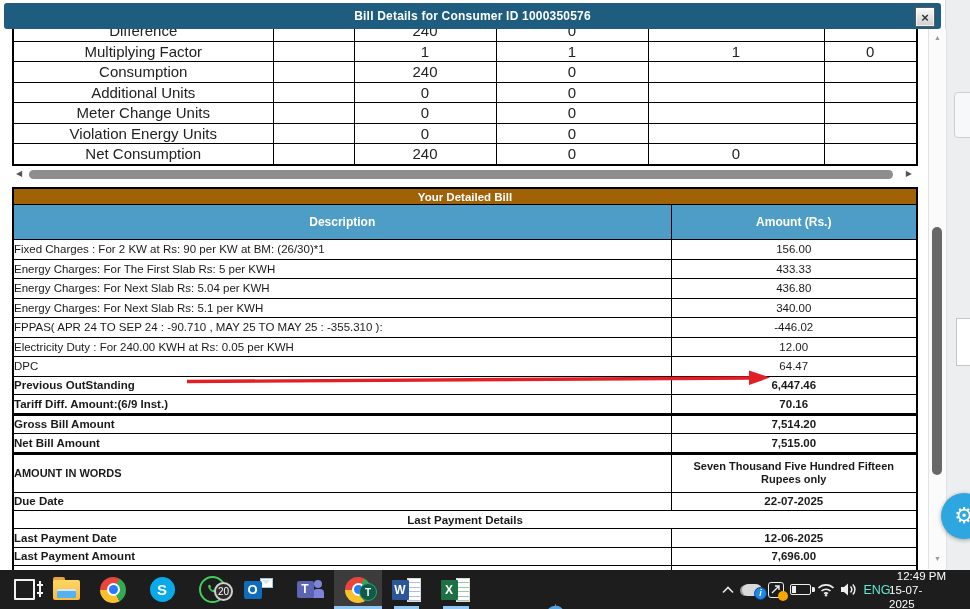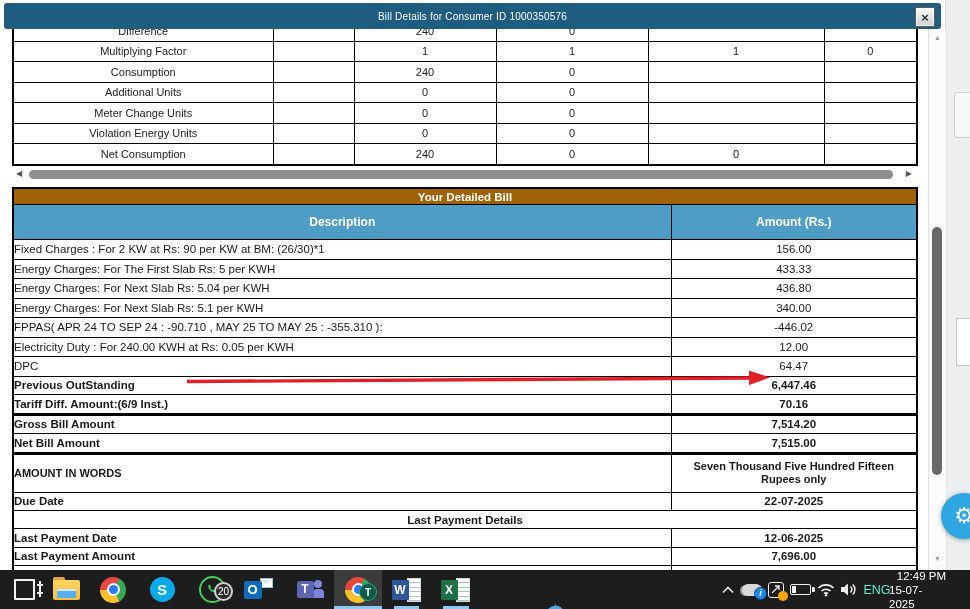--- a/index.html
+++ b/index.html
@@ -12,31 +12,31 @@
                background:#eceef0;border-left:1px solid #d6d6d6;z-index:2;}
   .pb-frag1{position:absolute;left:8px;top:92px;width:30px;height:44px;
             background:#f7f8f9;border:1px solid #cfcfcf;border-radius:4px;}
   .pb-frag2{position:absolute;left:10px;top:318px;width:28px;height:46px;
             background:#fff;border:1px solid #c4c4c4;}
 
   
   .titlebar{position:absolute;left:4px;top:3px;width:937px;height:26px;
             background:#1e5c80;border-radius:3px;display:flex;align-items:center;
             justify-content:center;z-index:5;}
-  .titlebar .title{color:#fff;font-weight:normal;font-size:10px;letter-spacing:.2px;}
+  .titlebar .title{color:#fff;font-weight:bold;font-size:12px;letter-spacing:.2px;}
   .close-btn{position:absolute;right:6px;top:4px;width:18px;height:18px;
              background:linear-gradient(#fbfbfb,#cfcfcf);border:1px solid #5a5a5a;
              box-shadow:inset 0 0 0 1px #ffffffaa;display:flex;align-items:center;
              justify-content:center;font-size:13px;font-weight:bold;color:#333;cursor:pointer;}
 
   
   .meter-table{position:absolute;left:12px;top:19px;width:904px;border-collapse:collapse;
                table-layout:fixed;z-index:1;border:2px solid #000;}
   .meter-table td{border:1px solid #000;height:19.5px;text-align:center;
-                  font-size:11px;color:#222;padding:0;overflow:hidden;white-space:nowrap;}
+                  font-size:15px;color:#222;padding:0;overflow:hidden;white-space:nowrap;}
 
   
   .hscroll{position:absolute;left:16px;top:167px;width:896px;height:14px;background:#fff;z-index:1;}
   .hscroll .arr{position:absolute;top:1px;font-size:8px;color:#555;line-height:12px;cursor:pointer;}
   .hscroll .arr.left{left:0;}
   .hscroll .arr.right{right:0;}
   .hthumb{position:absolute;left:13px;top:2.5px;width:864px;height:9px;
           background:#8e8e8e;border-radius:5px;cursor:pointer;}
 
   

